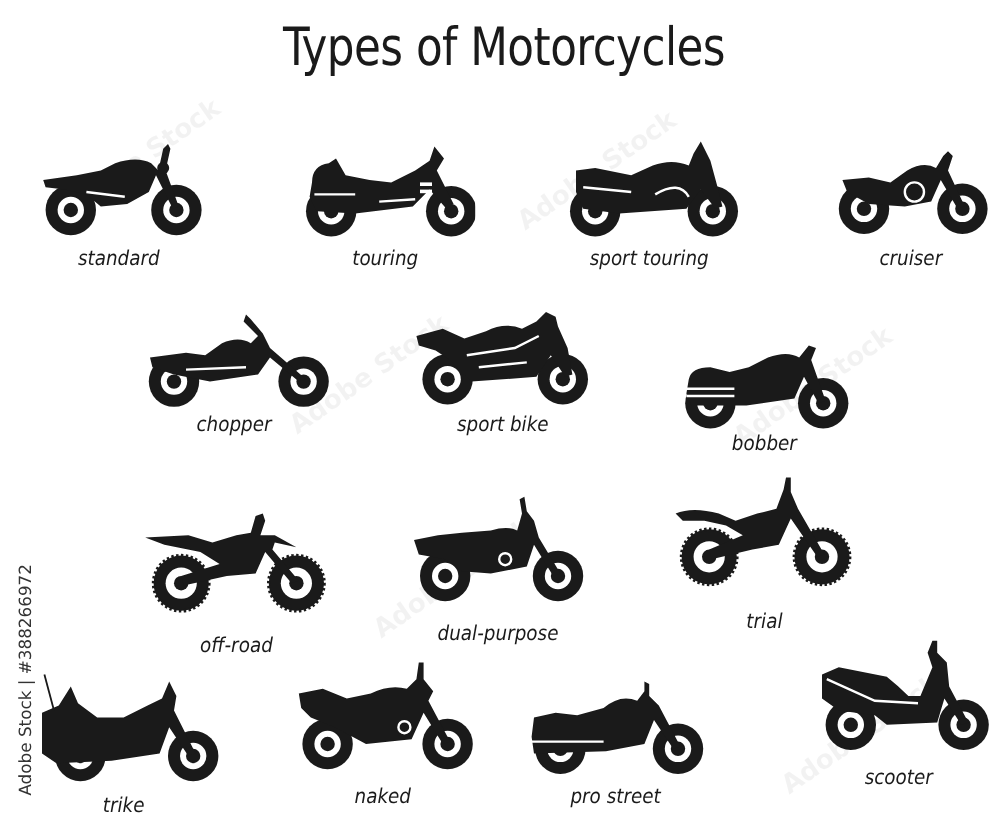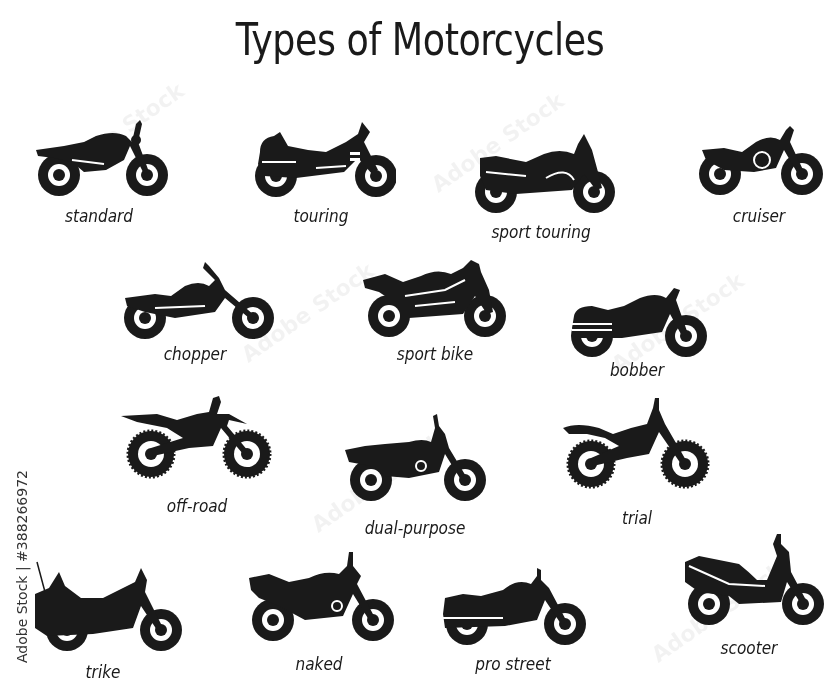--- a/index.html
+++ b/index.html
@@ -56,21 +56,21 @@
     <use href="#wheel" x="30" y="64"></use>
       <use href="#wheel" x="130" y="64"></use>
     <path d="M14 40 Q14 26 28 24 L34 20 L42 34 L62 38 L80 40 L100 30 L112 22 L116 10 L124 20 L118 30 L132 58 L126 62 L112 46 L98 60 L50 66 L18 64 L12 52 Z" fill="#1a1a1a"></path>
     <path d="M16 50 L50 50 M70 56 L100 54" stroke="#fff" stroke-width="2"></path>
     <rect x="104" y="40" width="10" height="3" fill="#fff"></rect>
       <rect x="104" y="46" width="10" height="3" fill="#fff"></rect>
   </svg>
   <div class="label" style="top:94px;">touring</div>
 </div>
 
-<div class="item" style="left:456px;top:128px;height:120px;">
+<div class="item" style="left:456px;top:112px;height:120px;">
   <svg width="150" height="90" viewBox="0 0 150 90">
     <use href="#wheel" x="30" y="64"></use>
       <use href="#wheel" x="128" y="64"></use>
     <path d="M14 30 L30 28 L60 34 L78 26 Q94 20 108 26 L112 16 L118 6 L126 22 L132 44 L136 60 L130 62 L118 46 L106 62 L50 66 L20 62 L14 48 Z" fill="#1a1a1a"></path>
     <path d="M20 44 L60 48 M80 50 Q100 38 108 52" stroke="#fff" stroke-width="2" fill="none"></path>
   </svg>
   <div class="label" style="top:94px;">sport touring</div>
 </div>
 
 <div class="item" style="left:674px;top:112px;height:120px;">
@@ -86,41 +86,41 @@
 <div class="item" style="left:110px;top:256px;height:120px;">
   <svg width="160" height="88" viewBox="0 0 160 88">
     <use href="#wheel" x="30" y="62"></use>
       <use href="#wheel" x="138" y="62"></use>
     <path d="M10 42 L40 38 L56 40 L70 30 Q84 24 94 30 L100 24 L88 12 L90 6 L94 10 L104 22 L110 34 L140 60 L134 62 L110 42 L100 56 L60 62 L30 56 L12 50 Z" fill="#1a1a1a"></path>
     <path d="M40 52 L90 50" stroke="#fff" stroke-width="2"></path>
   </svg>
   <div class="label" style="top:88px;">chopper</div>
 </div>
 
-<div class="item" style="left:350px;top:250px;height:126px;">
+<div class="item" style="left:334px;top:250px;height:126px;">
   <svg width="160" height="94" viewBox="0 0 160 94">
     <use href="#wheel" x="34" y="66"></use>
       <use href="#wheel" x="130" y="66"></use>
     <path d="M8 30 L30 24 L48 32 L66 26 Q82 18 96 24 L108 18 L116 10 L124 14 L126 22 L134 40 L138 62 L132 64 L120 46 L108 64 L54 68 L36 50 L24 42 L10 38 Z" fill="#1a1a1a"></path>
     <path d="M50 46 L90 40 L110 30 M60 56 L100 52" stroke="#fff" stroke-width="2" fill="none"></path>
   </svg>
   <div class="label" style="top:94px;">sport bike</div>
 </div>
 
 <div class="item" style="left:552px;top:276px;height:116px;">
   <svg width="150" height="84" viewBox="0 0 150 84">
     <use href="#wheel" x="30" y="60"></use>
       <use href="#wheel" x="124" y="60"></use>
     <path d="M12 40 Q14 30 30 30 L46 34 L62 30 L78 22 Q94 16 104 22 L112 12 L118 14 L114 24 L126 58 L120 60 L108 38 L100 56 L60 62 L14 62 L10 52 Z" fill="#1a1a1a"></path>
     <path d="M10 48 L50 48 M10 54 L50 54" stroke="#fff" stroke-width="2"></path>
   </svg>
   <div class="label" style="top:84px;">bobber</div>
 </div>
 
-<div class="item" style="left:112px;top:392px;height:126px;">
+<div class="item" style="left:112px;top:424px;height:126px;">
   <svg width="160" height="94" viewBox="0 0 160 94">
     <use href="#knobwheel" x="34" y="62"></use>
       <use href="#knobwheel" x="130" y="62"></use>
     <path d="M4 24 L40 22 L60 28 L80 22 L92 20 L96 6 L102 4 L104 10 L100 22 L112 22 L130 32 L112 28 L110 34 L132 60 L126 62 L104 36 L96 54 L72 56 L36 64 L34 56 L66 46 L50 36 L20 30 Z" fill="#1a1a1a"></path>
   </svg>
   <div class="label" style="top:104px;">off-road</div>
 </div>
 
 <div class="item" style="left:330px;top:408px;height:130px;">
   <svg width="160" height="100" viewBox="0 0 160 100">

